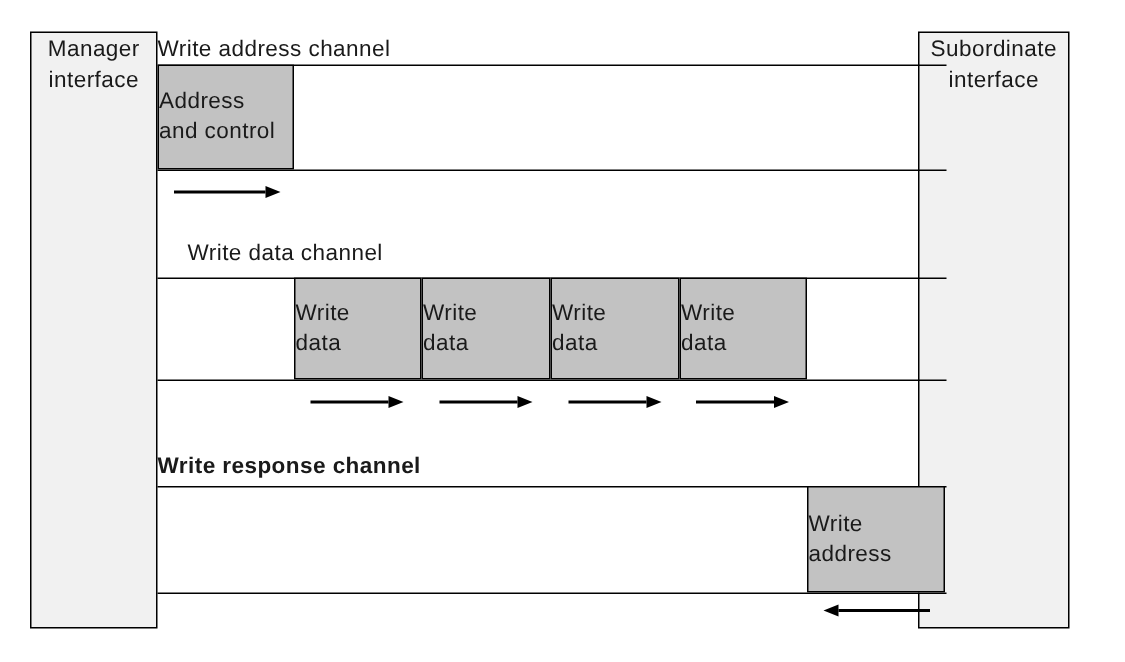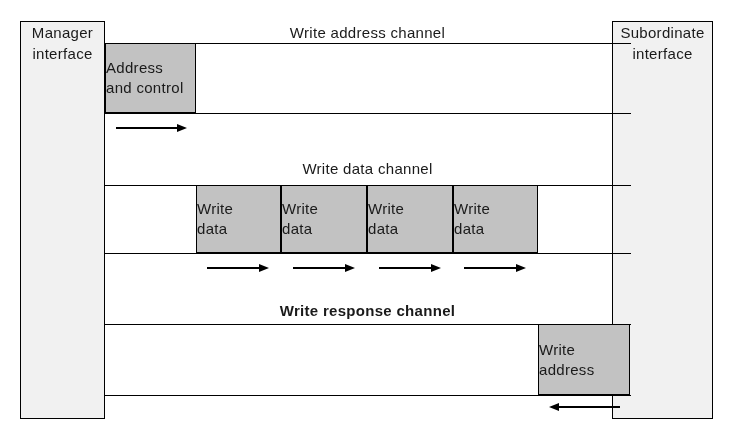--- a/index.html
+++ b/index.html
@@ -40,21 +40,21 @@
     width: 526px;
     height: 0;
     border-top: 1.3px solid var(--line, #000);
   }
   
   .channel-title {
     position: absolute;
     left: 105px;
     width: 525px;
     height: 18px;
-    text-align: center;
+    text-align: left;
     font-size: 15px;
     line-height: 18px;
     white-space: nowrap;
   }
   
   .payload-box {
     position: absolute;
     background: var(--payload-box-fill, #c2c2c2);
     border: 1.4px solid var(--line, #000);
     box-sizing: border-box;
@@ -107,21 +107,21 @@
   </div>
 
   <div class="lane-line" style="top:43px;"></div>
   <div class="lane-line" style="top:113px;"></div>
   <div class="lane-line" style="top:185px;"></div>
   <div class="lane-line" style="top:253px;"></div>
   <div class="lane-line" style="top:324px;"></div>
   <div class="lane-line" style="top:395px;"></div>
 
   <div class="channel-title" style="top:24px;">Write address channel</div>
-  <div class="channel-title" style="top:160px;">Write data channel</div>
+  <div class="channel-title" style="top:160px;margin-left:20px;">Write data channel</div>
   <div class="channel-title" style="top:302px;font-weight:bold;">Write response channel</div>
 
   <div class="payload-box" style="left:105px; top:43px; width:91px; height:70px;">
     <span>Address</span>
     <span>and control</span>
   </div>
 
   <div class="payload-box" style="left:196px; top:185px; width:85px; height:68px;">
     <span>Write</span>
     <span>data</span>

